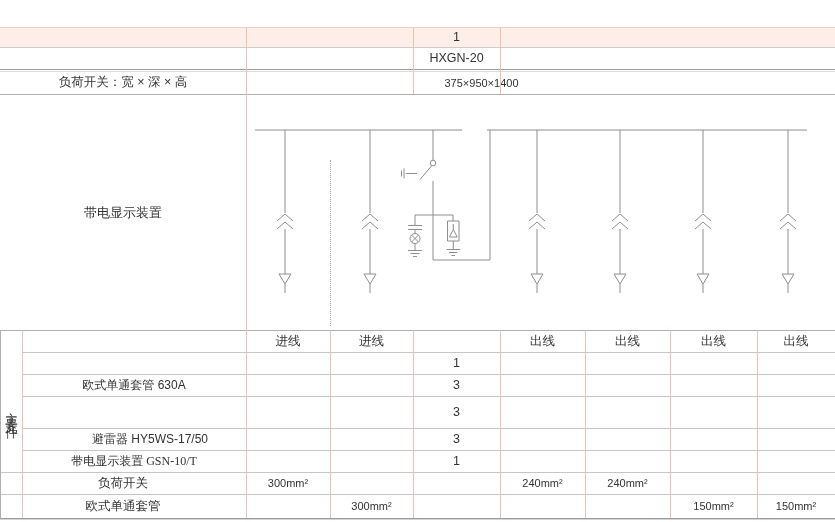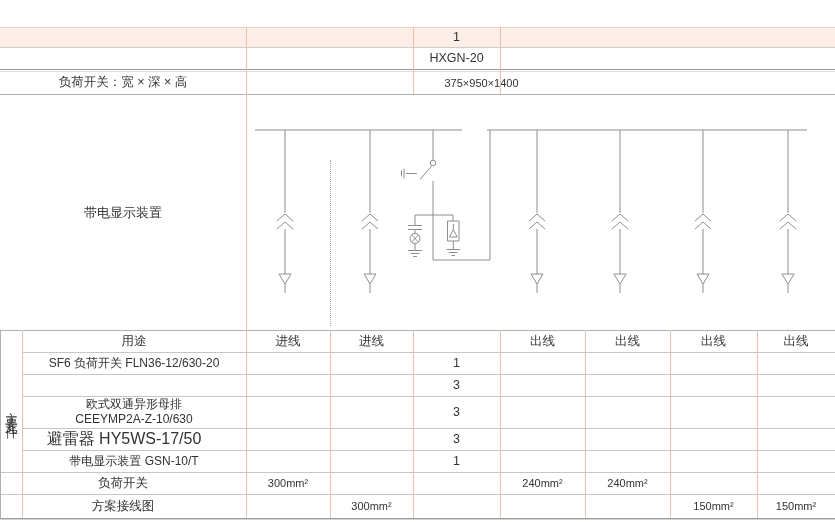--- a/index.html
+++ b/index.html
@@ -145,51 +145,46 @@
       <line x1="788" y1="229" x2="788" y2="274"></line>
       <polygon points="782,274 794,274 788,284" fill="#ffffff"></polygon>
       <line x1="788" y1="284" x2="788" y2="293"></line>
     </g>
   </svg>
 
   <div id="vertical-side-label">
     <span>主要元件</span>
   </div>
 
-  <div class="cell" style="left:22px;top:330px;width:224px;height:22px;">用途</div>
   <div class="cell" style="left:246px;top:330px;width:84px;height:22px;">进线</div>
   <div class="cell" style="left:330px;top:330px;width:83px;height:22px;">进线</div>
   <div class="cell" style="left:500px;top:330px;width:85px;height:22px;">出线</div>
   <div class="cell" style="left:585px;top:330px;width:85px;height:22px;">出线</div>
   <div class="cell" style="left:670px;top:330px;width:87px;height:22px;">出线</div>
   <div class="cell" style="left:757px;top:330px;width:78px;height:22px;">出线</div>
 
-  <div class="cell" style="left:22px;top:352px;width:224px;height:22px;font-size:12px;">SF6 负荷开关 FLN36-12/630-20</div>
   <div class="cell" style="left:413px;top:352px;width:87px;height:22px;">1</div>
 
+  <div class="cell" style="left:22px;top:374px;width:224px;height:22px;font-size:12px;">欧式单通套管  630A</div>
   <div class="cell" style="left:413px;top:374px;width:87px;height:22px;">3</div>
 
-  <div class="cell two-line" style="left:22px;top:396px;width:224px;height:32px;font-size:12px;">
-    <div>欧式双通异形母排</div>
-    <div>CEEYMP2A-Z-10/630</div>
-  </div>
   <div class="cell" style="left:413px;top:396px;width:87px;height:32px;">3</div>
 
-  <div class="cell" style="left:12px;top:428px;width:224px;height:22px;font-size:16px;">避雷器  HY5WS-17/50</div>
+  <div class="cell" style="left:38px;top:428px;width:224px;height:22px;font-size:12px;">避雷器  HY5WS-17/50</div>
   <div class="cell" style="left:413px;top:428px;width:87px;height:22px;">3</div>
 
-  <div class="cell" style="left:22px;top:450px;width:224px;height:22px;font-size:12px;">带电显示装置   GSN-10/T</div>
+  <div class="cell" style="left:22px;top:450px;width:224px;height:22px;font-size:12px;font-family:Liberation Serif, serif;">带电显示装置   GSN-10/T</div>
   <div class="cell" style="left:413px;top:450px;width:87px;height:22px;">1</div>
 
   <div class="cell" style="left:0;top:472px;width:246px;height:22px;">负荷开关</div>
   <div class="cell small" style="left:246px;top:472px;width:84px;height:22px;">300mm²</div>
   <div class="cell small" style="left:500px;top:472px;width:85px;height:22px;">240mm²</div>
   <div class="cell small" style="left:585px;top:472px;width:85px;height:22px;">240mm²</div>
 
-  <div class="cell" style="left:0;top:494px;width:246px;height:24px;">方案接线图</div>
+  <div class="cell" style="left:0;top:494px;width:246px;height:24px;">欧式单通套管</div>
   <div class="cell small" style="left:330px;top:494px;width:83px;height:24px;">300mm²</div>
   <div class="cell small" style="left:670px;top:494px;width:87px;height:24px;">150mm²</div>
   <div class="cell small" style="left:757px;top:494px;width:78px;height:24px;">150mm²</div>
 
   <div class="hline" style="left:0;top:27px;width:835px;background:#f4cdbd;"></div>
   <div class="hline" style="left:0;top:47px;width:835px;background:#cccccc;"></div>
   <div class="hline" style="left:0;top:69px;width:835px;background:#9a9a9a;"></div>
   <div class="hline" style="left:0;top:71px;width:835px;background:#dcdcdc;"></div>
   <div class="hline" style="left:0;top:94px;width:835px;background:#b0b0b0;"></div>
   <div class="hline" style="left:0;top:330px;width:835px;background:#b0b0b0;"></div>

